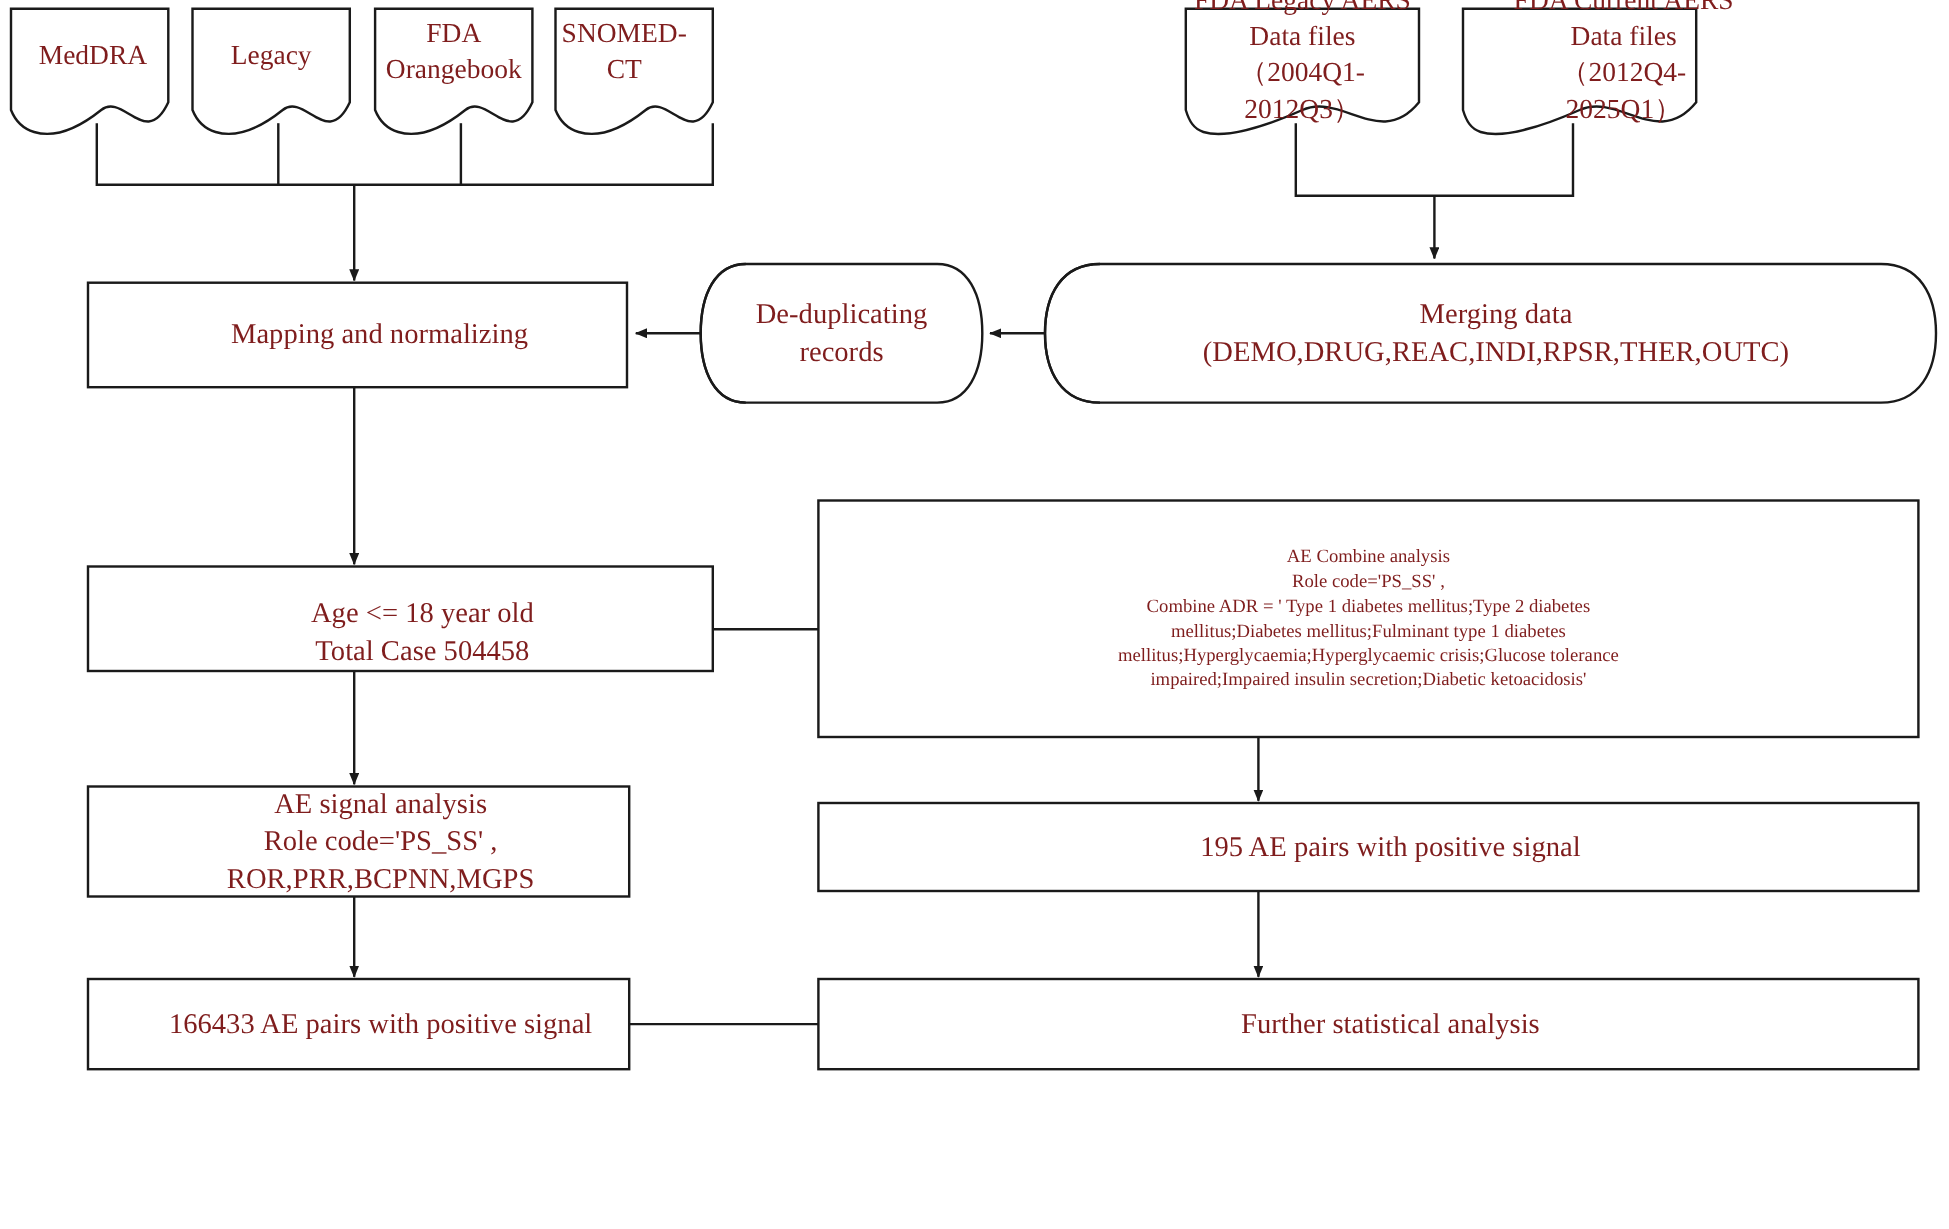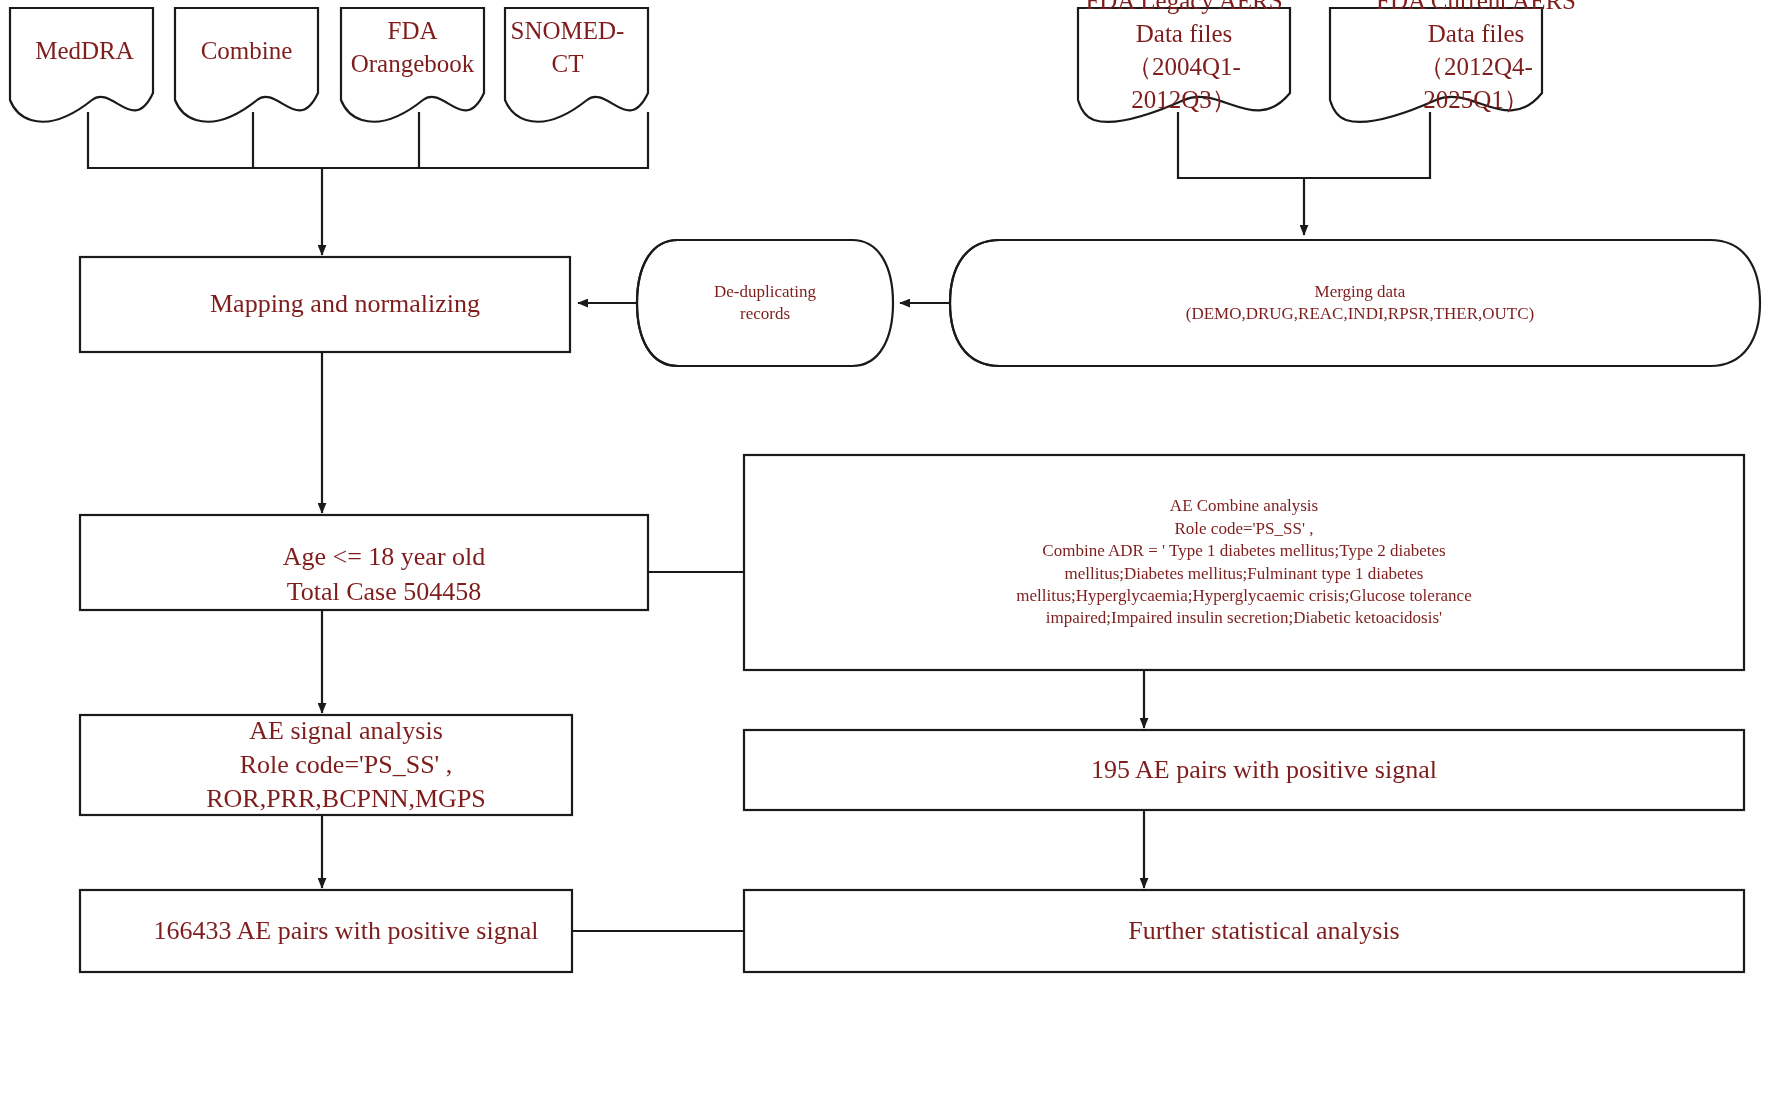--- a/index.html
+++ b/index.html
@@ -42,21 +42,21 @@
     justify-content: center;
     text-align: center;
     color: #7f1d1d;
     line-height: 1.32;
     font-family: "Liberation Serif", "DejaVu Serif", serif;
     white-space: pre-line;
     pointer-events: none;
   }
   .fs-doc   { font-size: 25px; }
   .fs-box   { font-size: 26px; padding-left: 20px; }
-  .fs-cyl   { font-size: 17px; }
+  .fs-cyl   { font-size: 26px; }
   .fs-big   { font-size: 17px; }
 </style>
 </head>
 <body>
 
 <div id="canvas">
 
   <svg class="flow" viewBox="0 0 1772 1117" xmlns="http://www.w3.org/2000/svg">
     <defs>
       <marker id="arrowhead" markerWidth="11" markerHeight="9" refX="10.2" refY="4.5" orient="auto" markerUnits="userSpaceOnUse">
@@ -112,21 +112,21 @@
     <path class="conn" marker-end="url(#arrowhead)" d="M1144,670 L1144,728"></path>
 
     <rect class="shape-stroke" x="744" y="730" width="1000" height="80"></rect>
 
     <path class="conn" marker-end="url(#arrowhead)" d="M1144,810 L1144,888"></path>
 
     <rect class="shape-stroke" x="744" y="890" width="1000" height="82"></rect>
   </svg>
 
   <div class="node-label fs-doc" style="left:13px; top:8px; width:143px; height:85px;">MedDRA</div>
-  <div class="node-label fs-doc" style="left:175px; top:8px; width:143px; height:85px;">Combine</div>
+  <div class="node-label fs-doc" style="left:175px; top:8px; width:143px; height:85px;">Legacy</div>
   <div class="node-label fs-doc" style="left:341px; top:4px; width:143px; height:85px;">FDA
 Orangebook</div>
   <div class="node-label fs-doc" style="left:505px; top:4px; width:125px; height:85px;text-align:center;">SNOMED-
 CT</div>
 
   <div class="node-label fs-doc" style="left:1078px; top:2px; width:212px; height:95px;">FDA Legacy AERS
 Data files
 （2004Q1-2012Q3）</div>
   <div class="node-label fs-doc" style="left:1330px; top:2px; width:212px; height:95px;padding-left:40px;">FDA Current AERS
 Data files

